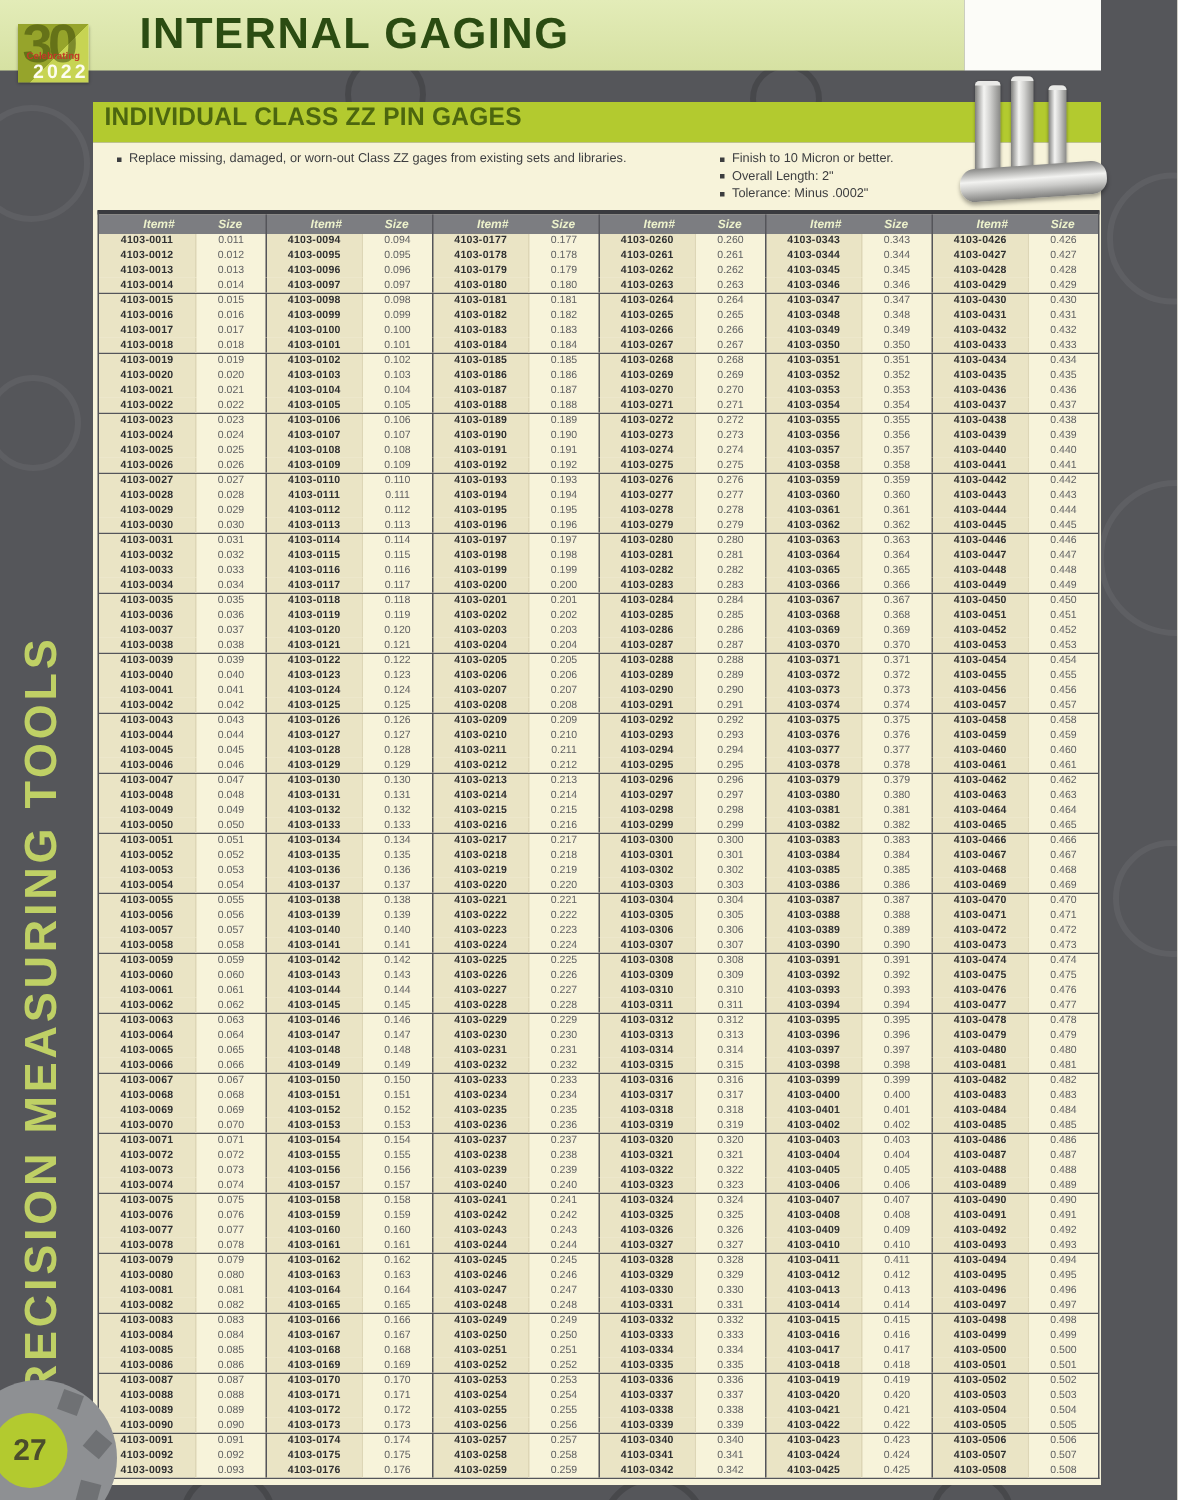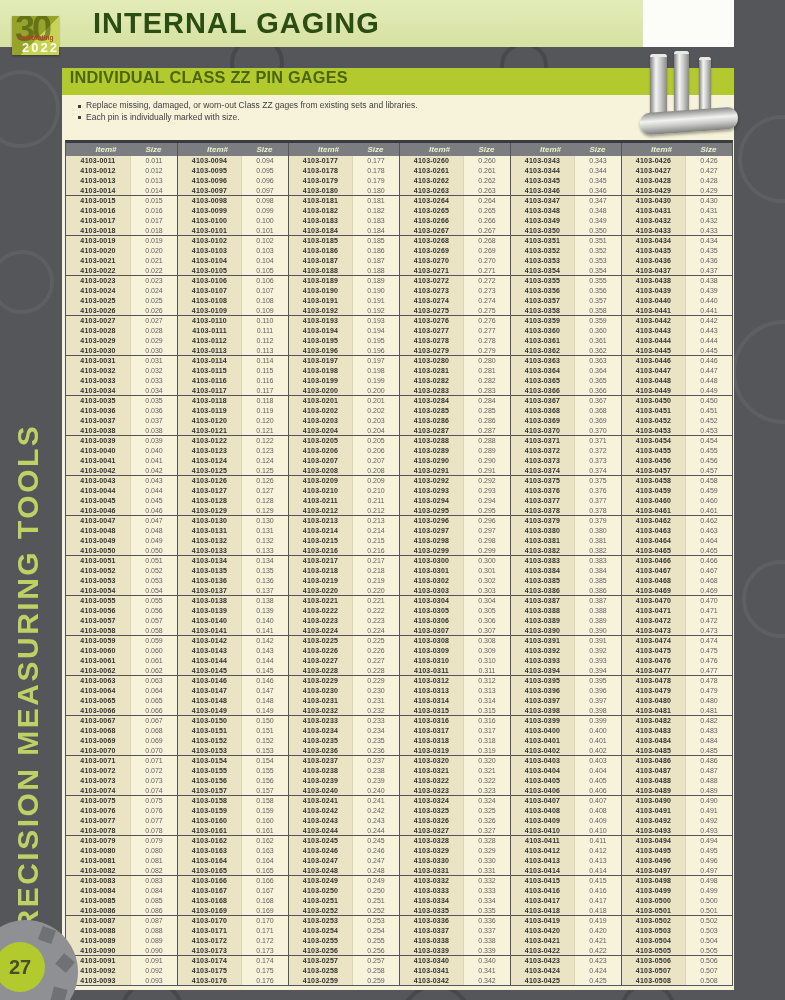--- a/index.html
+++ b/index.html
@@ -85,21 +85,25 @@
     <div class="logo-year">2022</div>
   </div>
 
   <div class="section-band">
     <div class="section-title">INDIVIDUAL CLASS ZZ PIN GAGES</div>
   </div>
 
   <div class="panel">
     <ul class="bullets bullets-left">
       <li>Replace missing, damaged, or worn-out Class ZZ gages from existing sets and libraries.</li>
-      <li>Each pin is individually marked with size.</li>
+    </ul>
+    <ul class="bullets bullets-right">
+      <li>Finish to 10 Micron or better.</li>
+      <li>Overall Length: 2"</li>
+      <li>Tolerance: Minus .0002"</li>
     </ul>
   </div>
 
   <div class="pins">
     <div class="pin" style="left:12px;top:6px;width:17px;height:77px;"></div>
     <div class="pin" style="left:36px;top:3px;width:15px;height:80px;"></div>
     <div class="pin" style="left:61px;top:9px;width:12px;height:72px;"></div>
   </div>
   <div class="pin-h"></div>
 

